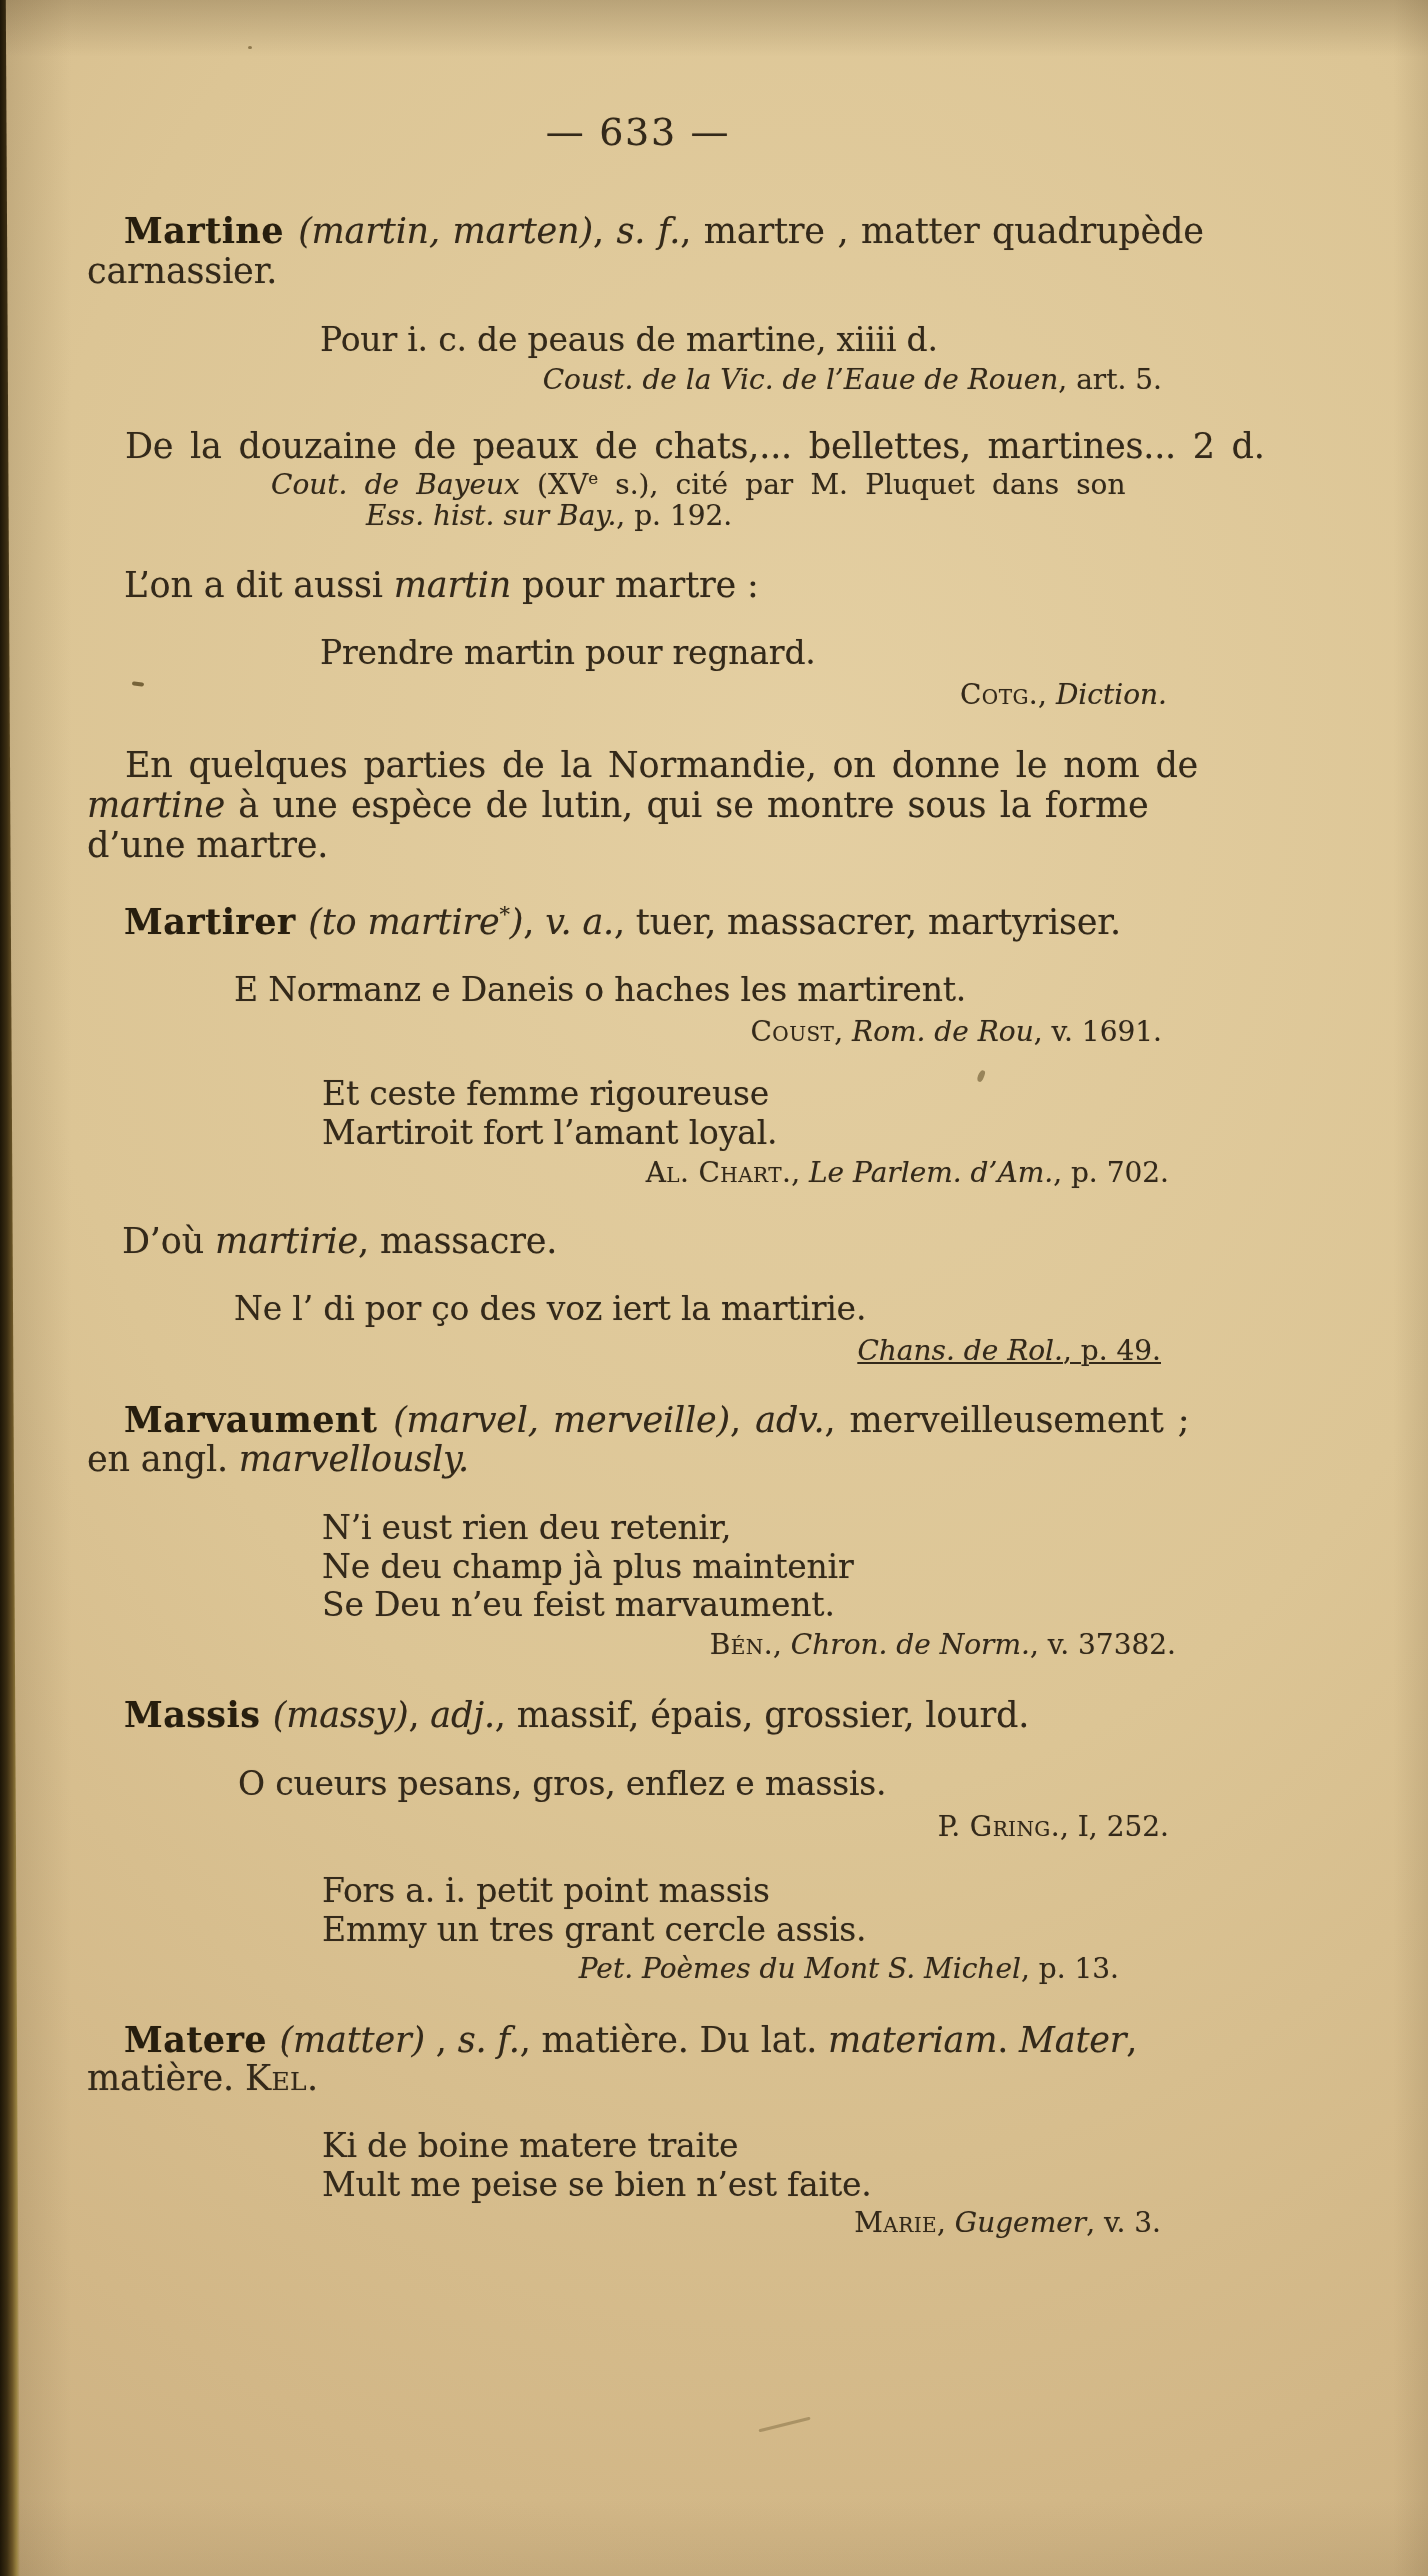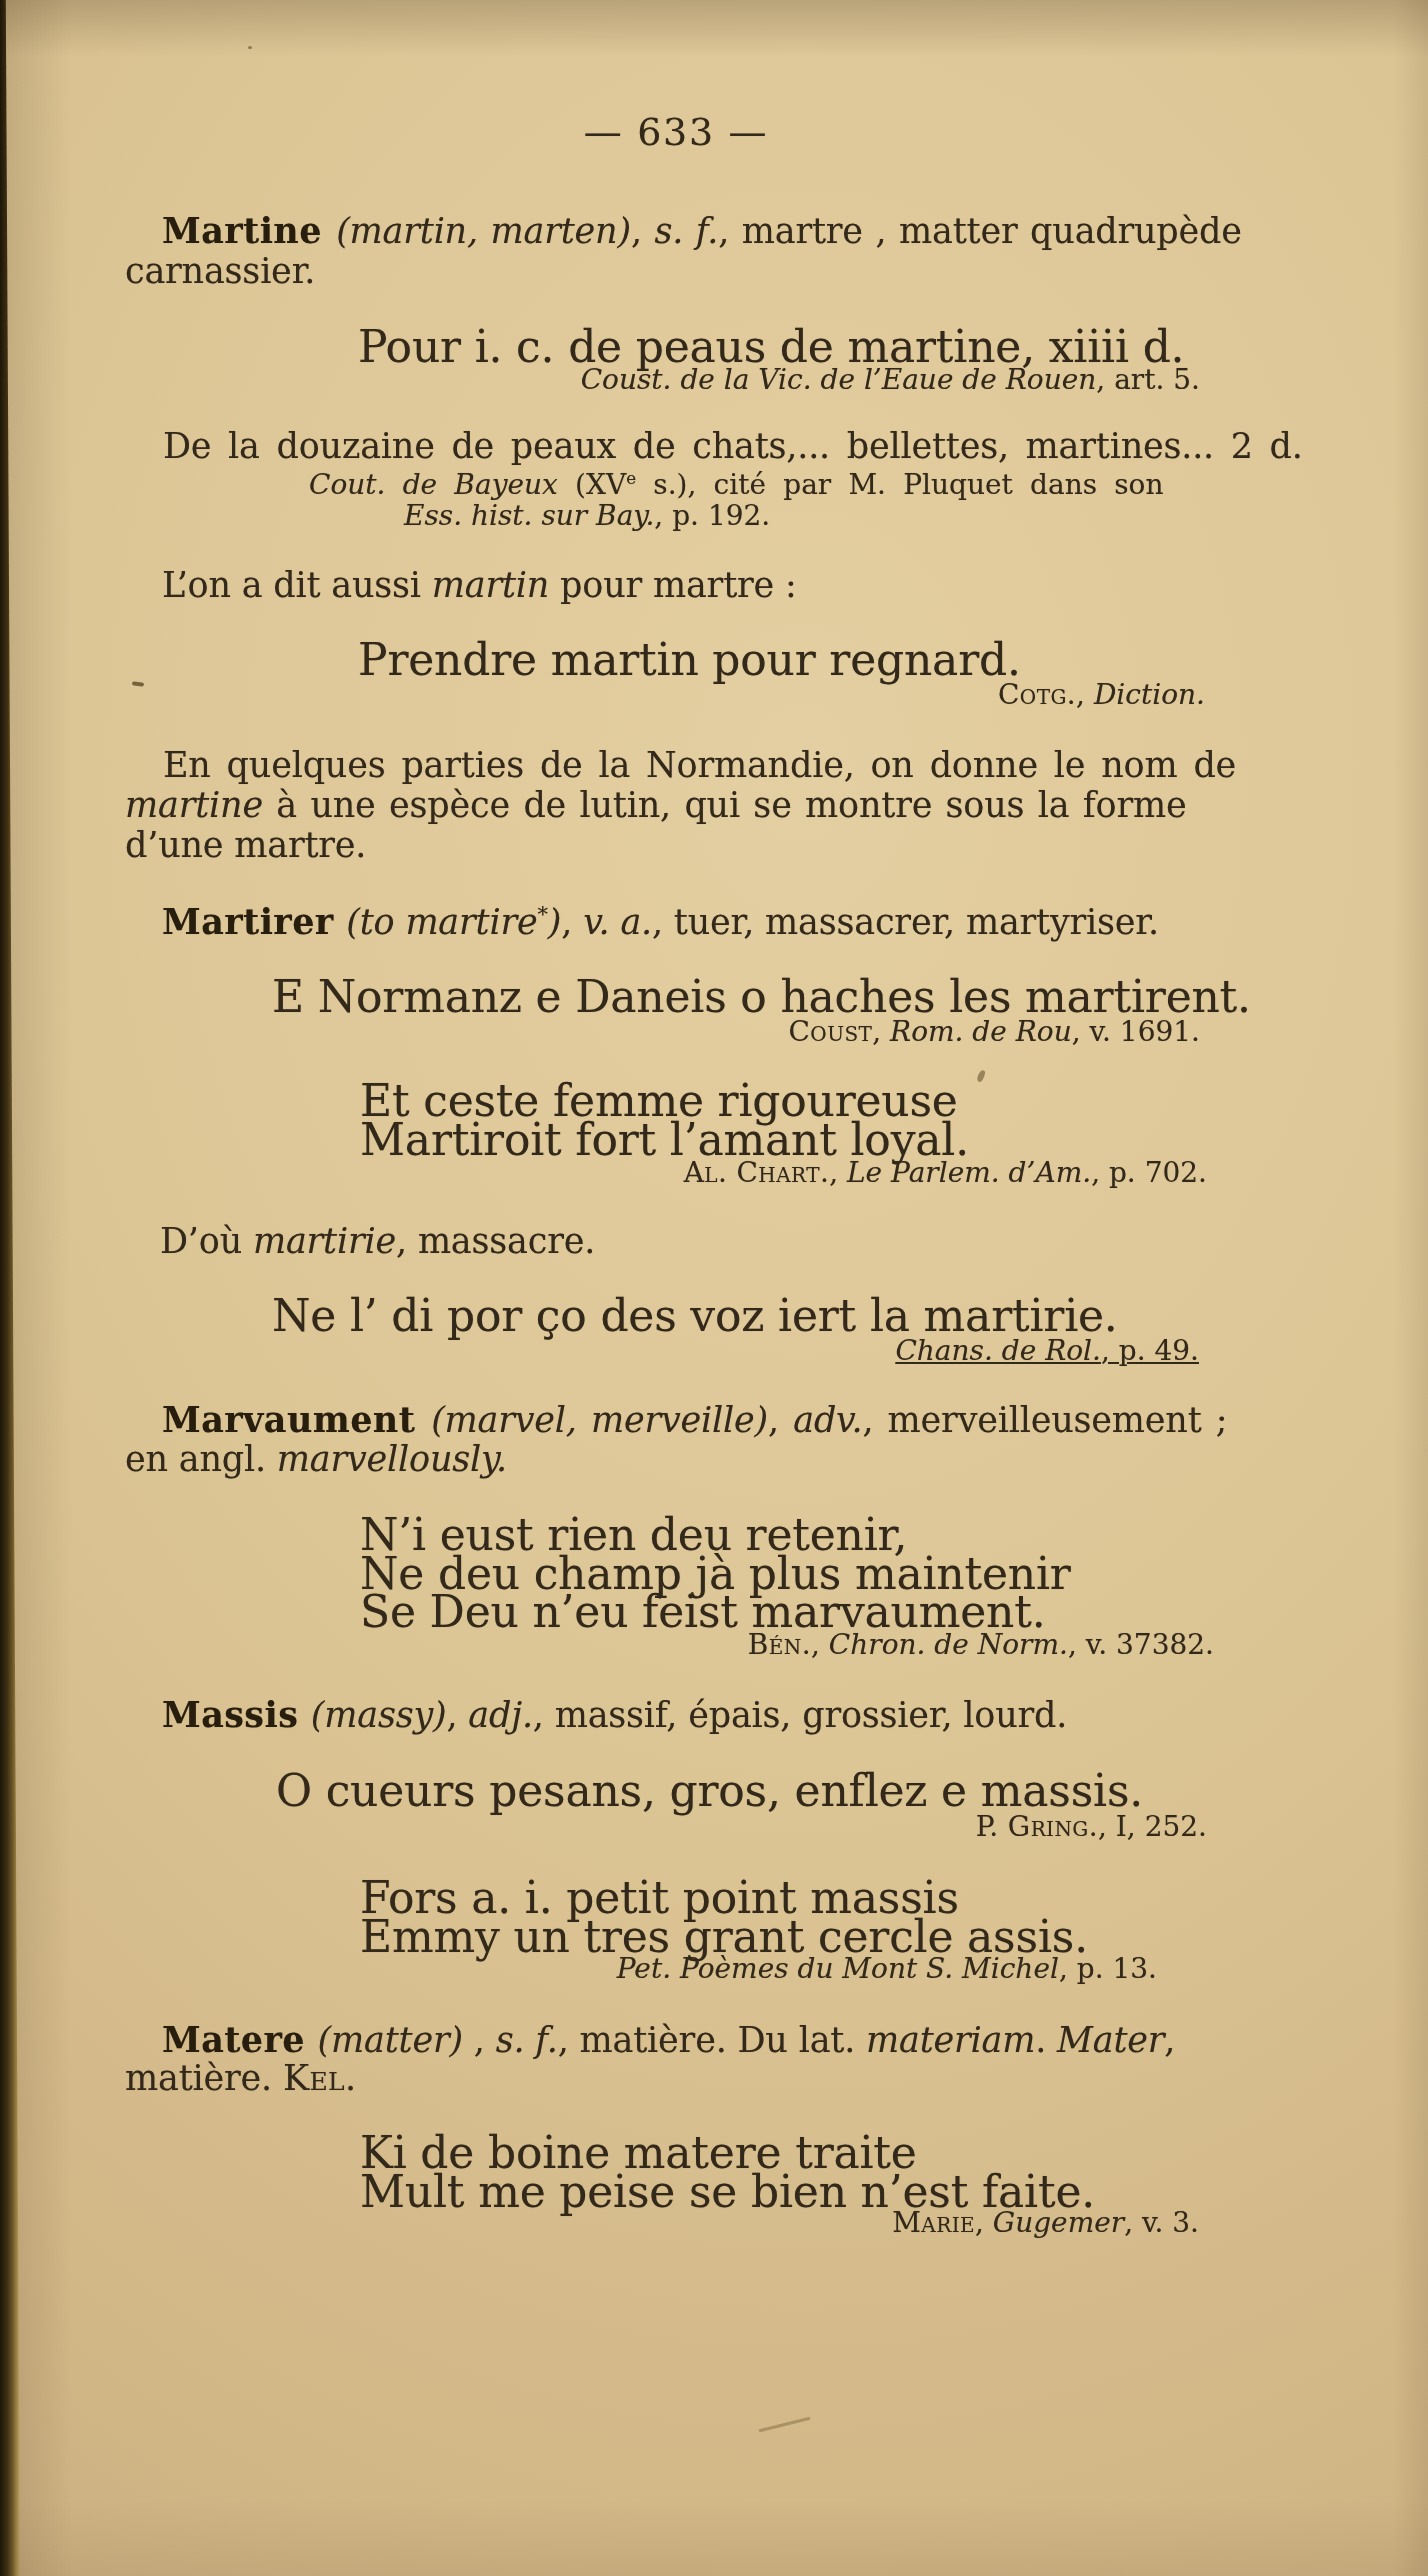--- a/index.html
+++ b/index.html
@@ -19,23 +19,23 @@
       linear-gradient(to right, rgba(88,68,38,.20), rgba(88,68,38,0) 5%),
       linear-gradient(to left, rgba(88,68,38,.14), rgba(88,68,38,0) 2.5%),
       linear-gradient(to top, rgba(88,68,38,.10), rgba(88,68,38,0) 3%);
   }
   .spine{
     position:absolute;left:0;top:0;width:20px;height:100%;
     background:linear-gradient(to right,#1c1507 0%,#3d2f13 35%,#6b5527 62%,#97803f 82%,rgba(151,128,63,0) 100%);
     clip-path:polygon(0 0, 5.8px 0, 20px 100%, 0 100%);
   }
   .line{position:absolute;white-space:nowrap;line-height:1.18;
-        text-shadow:0 0 0.8px rgba(45,34,16,.35);margin-left:38px;}
+        text-shadow:0 0 0.8px rgba(45,34,16,.35);}
   .body{font-size:35px;letter-spacing:-0.2px;}
-  .quote{font-size:44px;letter-spacing:-0.2px;}
+  .quote{font-size:33px;letter-spacing:-0.2px;}
   .cite{font-size:28px;}
   .pageno{font-size:38px;letter-spacing:1.7px;text-align:center;}
   .hw{font-weight:bold;color:#271e0e;letter-spacing:0.4px;}
   .i{font-style:italic;}
   .sc{font-variant:small-caps;letter-spacing:0.4px;}
   .sup{font-size:.6em;vertical-align:super;}
   .right{text-align:right;}
   .speck{position:absolute;background:#5d4a22;pointer-events:none;}
 </style>
 </head>

